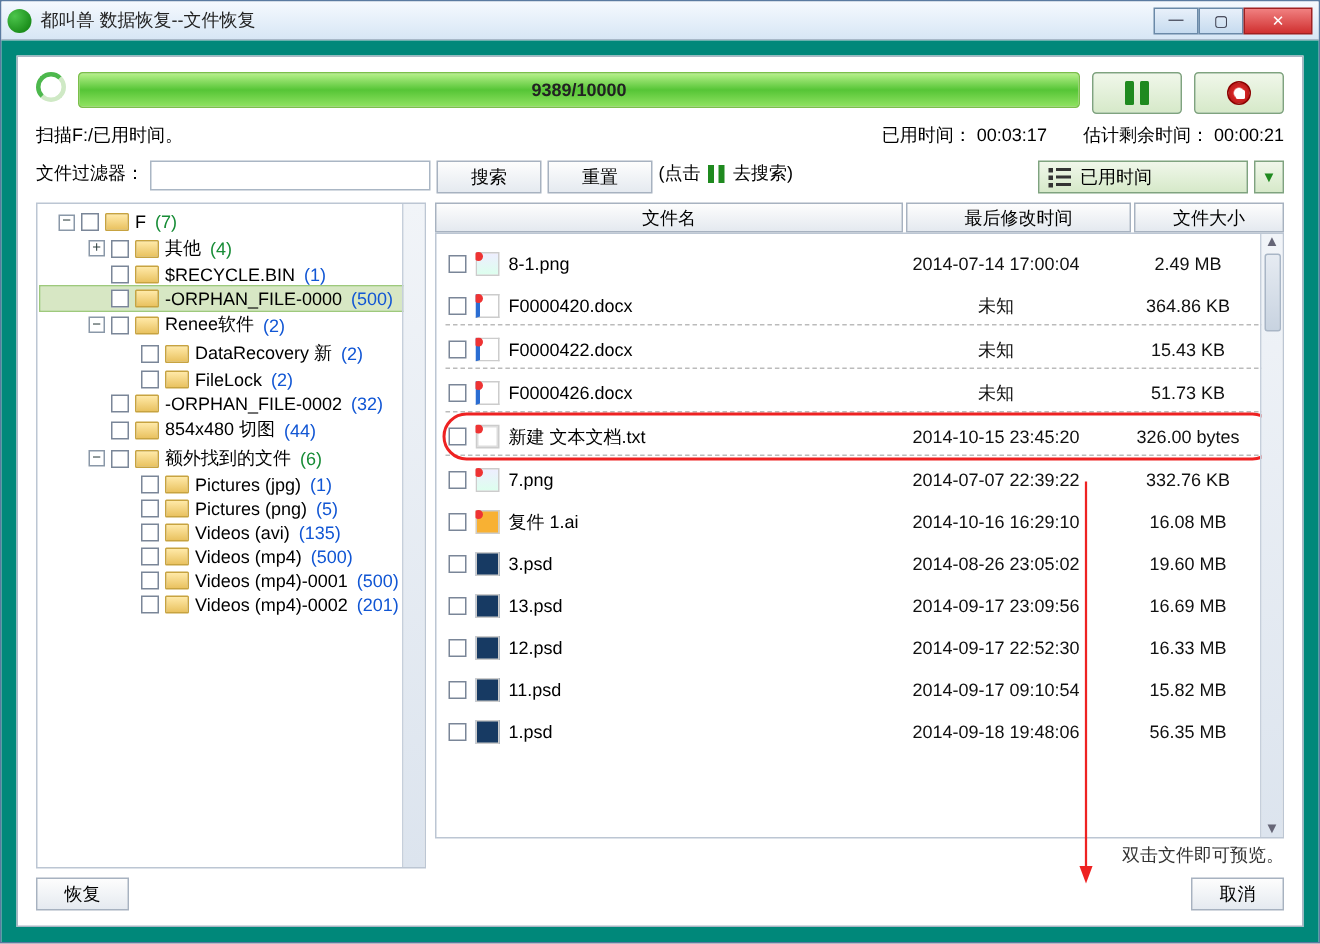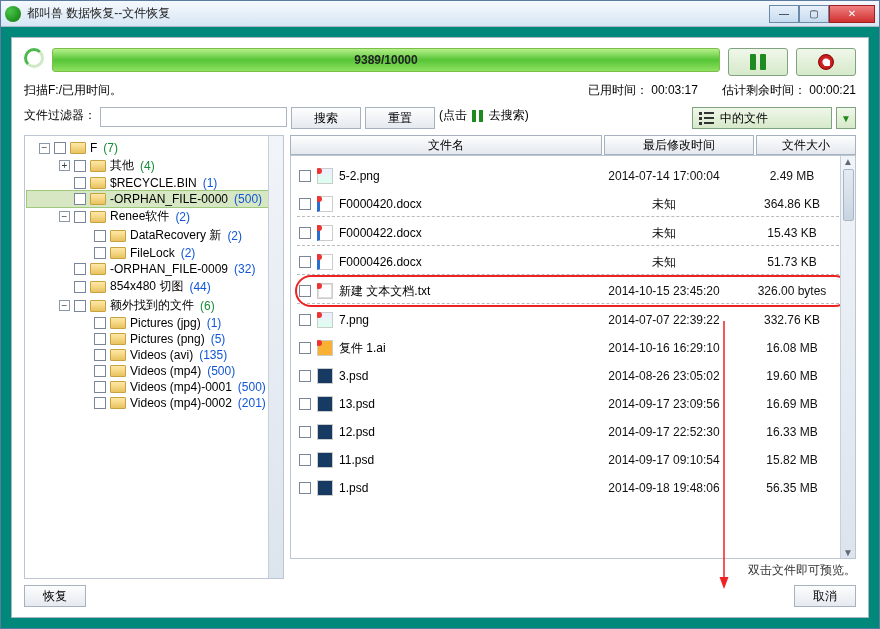--- a/index.html
+++ b/index.html
@@ -146,21 +146,21 @@
               </span>
               <span>
                 <i></i>
                 <b></b>
               </span>
               <span>
                 <i></i>
                 <b></b>
               </span>
             </span>
-        <span>中的文件</span>
+        <span>已用时间</span>
       </div>
       <div class="ddbtn">▼</div>
     </div>
 
     <div class="split">
       <div class="tree" id="tree">
             <div class="tnode">
               <span class="indent" style="width:8px"></span>
               <span class="exp">−</span>
               <span class="cb"></span>
@@ -214,21 +214,21 @@
               <span class="cb"></span>
               <span class="foldericon"></span>
               <span>FileLock</span>
               <span class="count b">(2)</span>
             </div>
             <div class="tnode">
               <span class="indent" style="width:28px"></span>
               <span class="expnone"></span>
               <span class="cb"></span>
               <span class="foldericon"></span>
-              <span>-ORPHAN_FILE-0009</span>
+              <span>-ORPHAN_FILE-0002</span>
               <span class="count b">(32)</span>
             </div>
             <div class="tnode">
               <span class="indent" style="width:28px"></span>
               <span class="expnone"></span>
               <span class="cb"></span>
               <span class="foldericon"></span>
               <span>854x480 切图</span>
               <span class="count b">(44)</span>
             </div>
@@ -300,21 +300,21 @@
               </div>
           <div class="col c3">
                 <span>文件大小</span>
               </div>
         </div>
         <div class="rows" id="rows">
           <div class="frow">
                 <span class="cb"></span>
                 <span class="fname">
                   <span class="fico fpng pin"></span>
-                  <span>5-2.png</span>
+                  <span>8-1.png</span>
                 </span>
                 <span class="ftime">2014-07-14 17:00:04</span>
                 <span class="fsize">2.49 MB</span>
               </div>
               <div class="frow">
                 <span class="cb"></span>
                 <span class="fname">
                   <span class="fico fdoc pin"></span>
                   <span>F0000420.docx</span>
                 </span>

